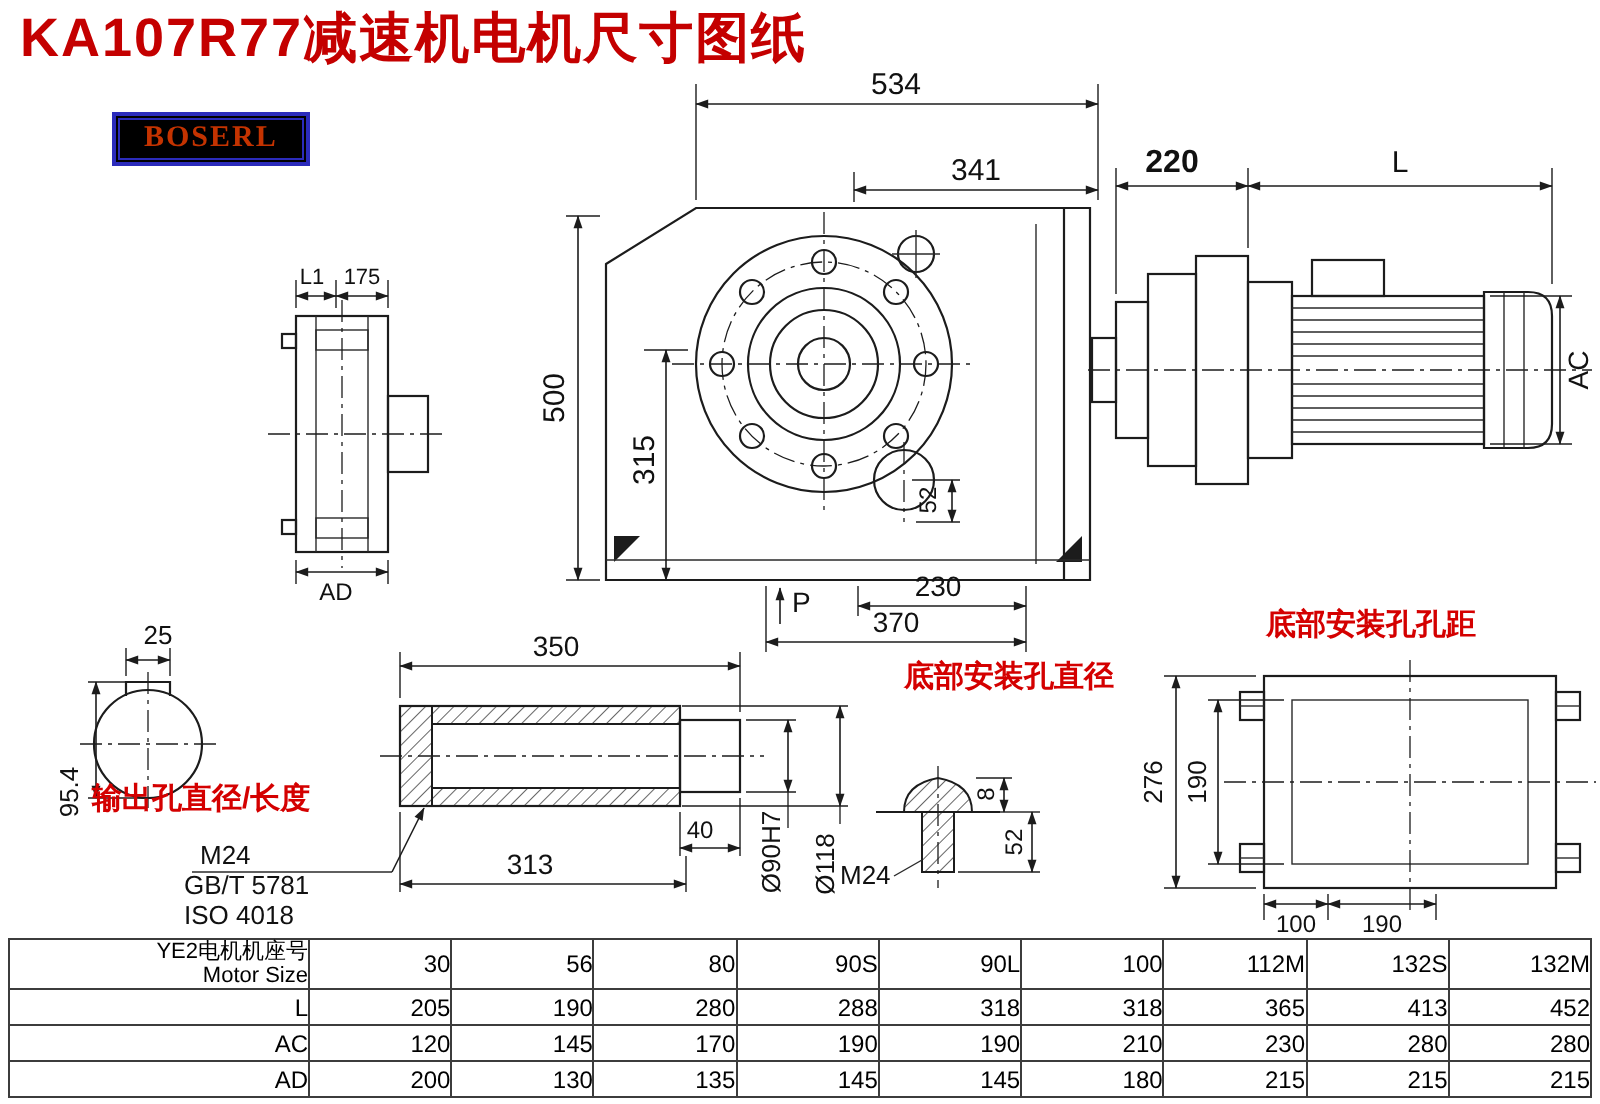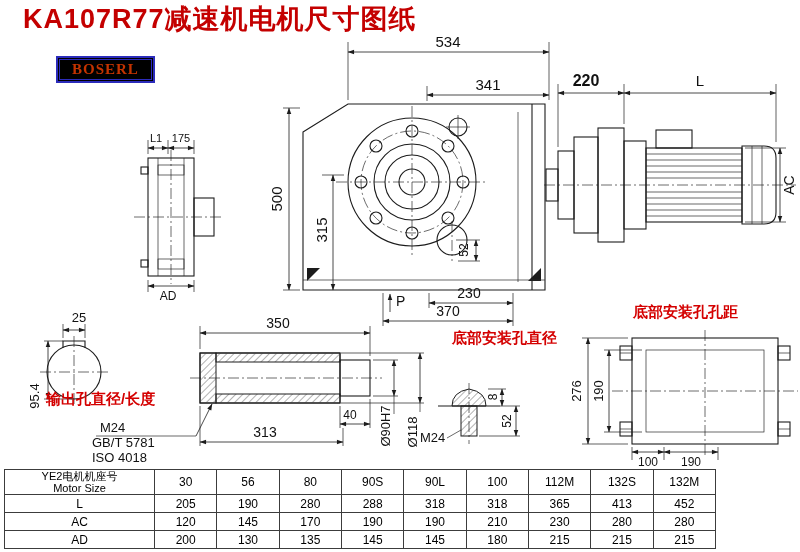--- a/index.html
+++ b/index.html
@@ -1,32 +1,32 @@
 <!DOCTYPE html>
 <html><head>
 <meta charset="utf-8">
 <style>
   *{margin:0;padding:0;box-sizing:border-box}
   html,body{width:800px;height:552px;background:#fff;font-family:"Liberation Sans",sans-serif;position:relative;overflow:hidden}
-  .title{position:absolute;left:23px;top:1px;font-size:27px;font-weight:bold;color:#c40000;letter-spacing:1px;white-space:nowrap}
+  .title{position:absolute;left:10px;top:1px;font-size:27px;font-weight:bold;color:#c40000;letter-spacing:1px;white-space:nowrap}
   .brand{position:absolute;left:56px;top:56px;border:2px solid #2b2bbb;padding:1px;background:#000000}
   .brand-inner{border:1px solid #2b2bbb;padding:1px 12px;font-family:"Liberation Serif",serif;font-weight:bold;font-size:15px;color:#c43300;letter-spacing:1px;line-height:17px}
   svg{position:absolute;left:0;top:0}
   .s{stroke:#1c1c1c;stroke-width:1.1;fill:none}
   .thin{stroke:#2a2a2a;stroke-width:0.7;fill:none}
   .dim{stroke:#1c1c1c;stroke-width:0.8;fill:none;marker-start:url(#arr);marker-end:url(#arr)}
   .lead{stroke:#1c1c1c;stroke-width:0.8;fill:none;marker-end:url(#arr)}
   .ext{stroke:#1c1c1c;stroke-width:0.7}
   .cl{stroke:#1c1c1c;stroke-width:0.65;stroke-dasharray:11 3 2 3;fill:none}
   .hatched{fill:url(#hatch);stroke:#1c1c1c;stroke-width:1}
   text{font-family:"Liberation Sans",sans-serif;fill:#111;font-size:13px}
   .t11{font-size:11px}.t12{font-size:12px}.t14{font-size:14px}.t15{font-size:15px}.t16{font-size:16px}
   .bold{font-weight:bold}
   .red{fill:#d40000;font-weight:bold;font-size:15px}
-  table{position:absolute;left:4px;top:469px;width:712px;border-collapse:collapse;table-layout:fixed;text-align:center;background:#fff}
+  table{position:absolute;left:4px;top:469px;width:792px;border-collapse:collapse;table-layout:fixed;text-align:right;background:#fff}
   th,td{border:1px solid #3c3c3c;font-weight:normal;font-size:12px;padding:0;height:18px;vertical-align:middle}
   .c0{width:150px}
   .hdr div{line-height:12px;font-size:11px}
 </style>
 </head>
 <body>
 
 <div class="title">KA107R77减速机电机尺寸图纸</div>
 <div class="brand">
   <div class="brand-inner">BOSERL</div>

